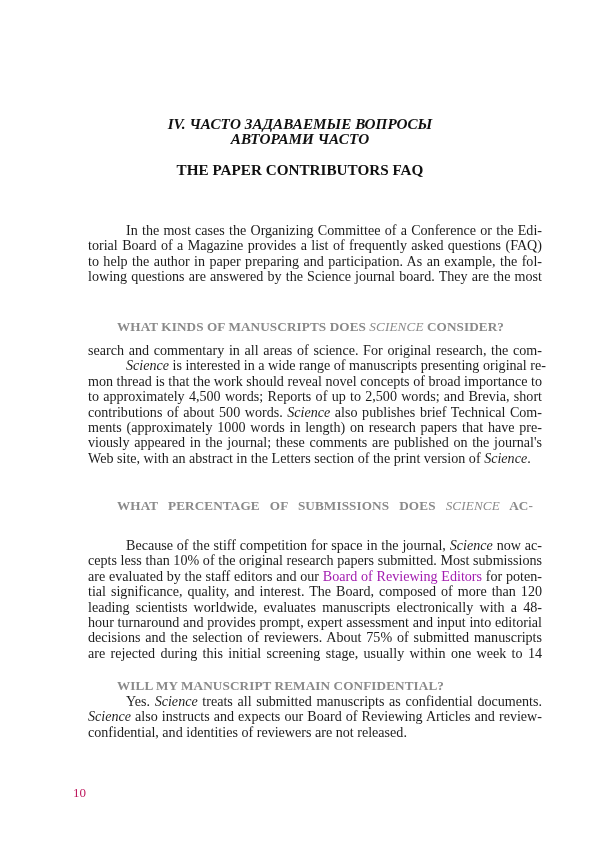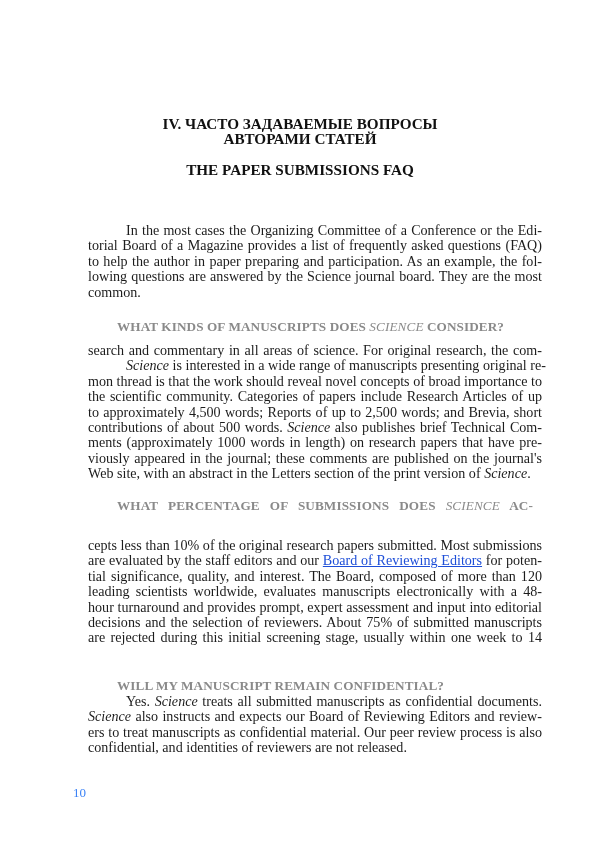--- a/index.html
+++ b/index.html
@@ -26,20 +26,21 @@
       position: absolute;
       top: 116px;
       left: 0;
       width: 454px;
       text-align: center;
       font-weight: bold;
       font-size: 15.2px;
       line-height: 15px;
       color: #111;
       margin: 0;
+      font-style: italic;
     }
     .chapter-title span { display: block; }
     .chapter-subtitle {
       position: absolute;
       top: 162px;
       left: 0;
       width: 454px;
       text-align: center;
       font-weight: bold;
       font-size: 15.2px;
@@ -67,85 +68,82 @@
       line-height: 15.4px;
       color: #8a8a8a;
       margin: 6px;
       text-align: justify;
       letter-spacing: 0.1px;
     }
     .q-heading .indent { display: inline-block; width: 38px; }
     .q-heading i { font-weight: normal; font-style: italic; }
     .ital { font-style: italic; }
     a.link {
-      color: #1d4ed8;
-      text-decoration: underline;
+      color: #a21caf;
     }
     .page-number {
       position: absolute;
       left: 0;
       top: 785px;
       font-size: 13px;
-      color: #3b82f6;
+      color: #be185d;
     }
     .line { display: block; text-align: justify; text-align-last: justify; white-space: nowrap; }
     .line.last { text-align-last: left; }
   </style>
 </head>
 <body>
 
 <div class="page">
 
   <h1 class="chapter-title">
     <span>IV. ЧАСТО ЗАДАВАЕМЫЕ ВОПРОСЫ</span>
-    <span>АВТОРАМИ СТАТЕЙ</span>
+    <span>АВТОРАМИ ЧАСТО</span>
   </h1>
 
-  <h2 class="chapter-subtitle">THE PAPER SUBMISSIONS FAQ</h2>
+  <h2 class="chapter-subtitle">THE PAPER CONTRIBUTORS FAQ</h2>
 
   <div class="para" style="top:208px;">
     <span class="line"><span class="indent"></span><span>In the most cases the Organizing Committee of a Conference or the Edi-</span></span>
     <span class="line">torial Board of a Magazine provides a list of frequently asked questions (FAQ)</span>
     <span class="line">to help the author in paper preparing and participation. As an example, the fol-</span>
     <span class="line">lowing questions are answered by the Science journal board. They are the most</span>
-    <span class="line last">common.</span>
   </div>
 
   <div class="q-heading" style="top:313px;">
     <span class="line last"><span class="indent"></span><span>WHAT KINDS OF MANUSCRIPTS DOES </span><i>SCIENCE</i><span> CONSIDER?</span></span>
   </div>
   <div class="para" style="top:328px;">
     <span class="line">search and commentary in all areas of science. For original research, the com-</span>
     <span class="line"><span class="indent"></span><span class="ital">Science</span><span> is interested in a wide range of manuscripts presenting original re-</span></span>
     <span class="line">mon thread is that the work should reveal novel concepts of broad importance to</span>
-    <span class="line">the scientific community. Categories of papers include Research Articles of up</span>
     <span class="line">to approximately 4,500 words; Reports of up to 2,500 words; and Brevia, short</span>
     <span class="line"><span>contributions of about 500 words. </span><span class="ital">Science</span><span> also publishes brief Technical Com-</span></span>
     <span class="line">ments (approximately 1000 words in length) on research papers that have pre-</span>
     <span class="line">viously appeared in the journal; these comments are published on the journal's</span>
     <span class="line last"><span>Web site, with an abstract in the Letters section of the print version of </span><span class="ital">Science</span><span>.</span></span>
   </div>
 
   <div class="q-heading" style="top:492px;">
     <span class="line"><span class="indent"></span><span>WHAT PERCENTAGE OF SUBMISSIONS DOES </span><i>SCIENCE</i><span> AC-</span></span>
   </div>
   <div class="para" style="top:523px;">
+    <span class="line"><span class="indent"></span><span>Because of the stiff competition for space in the journal, </span><span class="ital">Science</span><span> now ac-</span></span>
     <span class="line">cepts less than 10% of the original research papers submitted. Most submissions</span>
     <span class="line"><span>are evaluated by the staff editors and our </span><a class="link">Board of Reviewing Editors</a><span> for poten-</span></span>
     <span class="line">tial significance, quality, and interest. The Board, composed of more than 120</span>
     <span class="line">leading scientists worldwide, evaluates manuscripts electronically with a 48-</span>
     <span class="line">hour turnaround and provides prompt, expert assessment and input into editorial</span>
     <span class="line">decisions and the selection of reviewers. About 75% of submitted manuscripts</span>
     <span class="line">are rejected during this initial screening stage, usually within one week to 14</span>
   </div>
 
   <div class="q-heading" style="top:672px;">
     <span class="line last"><span class="indent"></span><span>WILL MY MANUSCRIPT REMAIN CONFIDENTIAL?</span></span>
   </div>
   <div class="para" style="top:679px;">
     <span class="line"><span class="indent"></span><span>Yes. </span><span class="ital">Science</span><span> treats all submitted manuscripts as confidential documents.</span></span>
-    <span class="line"><span class="ital">Science</span><span> also instructs and expects our Board of Reviewing Editors and review-</span></span>
-    <span class="line">ers to treat manuscripts as confidential material. Our peer review process is also</span>
+    <span class="line"><span class="ital">Science</span><span> also instructs and expects our Board of Reviewing Articles and review-</span></span>
     <span class="line last">confidential, and identities of reviewers are not released.</span>
   </div>
 
   <div class="page-number">10</div>
 </div>
 
 </body></html>

